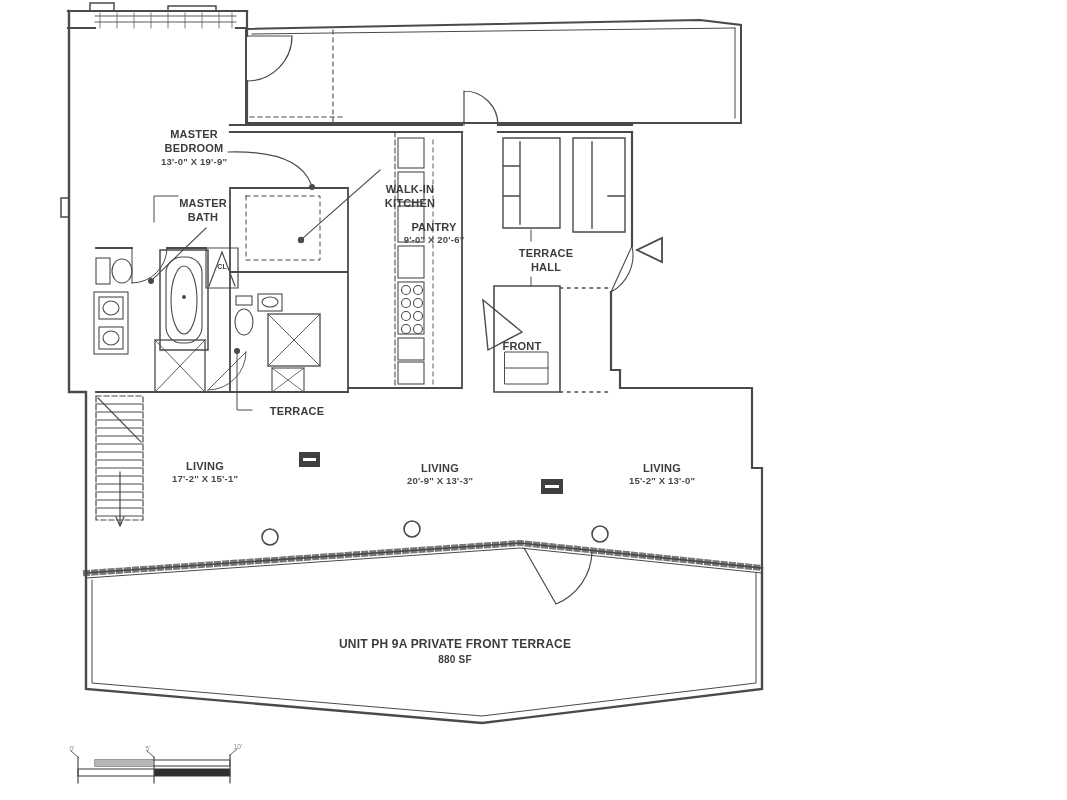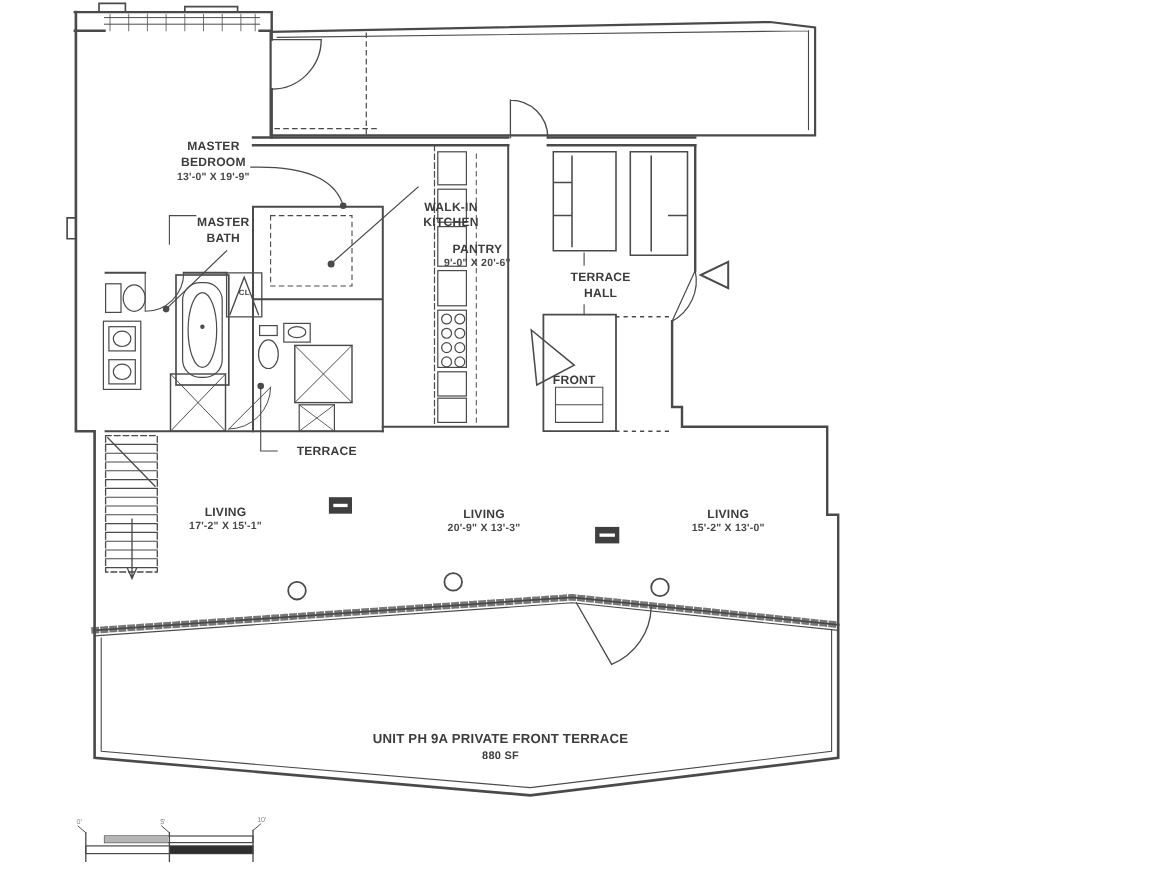--- a/index.html
+++ b/index.html
@@ -226,21 +226,21 @@
 <div class="lbl" style="left:440px;top:474px;">
   <span>LIVING</span>
   <span class="dims">20'-9" X 13'-3"</span>
 </div>
 
 <div class="lbl" style="left:662px;top:474px;">
   <span>LIVING</span>
   <span class="dims">15'-2" X 13'-0"</span>
 </div>
 
-<div class="lbl title" style="left:455px;top:651px;margin-top:28px;">
+<div class="lbl title" style="left:455px;top:651px;">
   <span>UNIT PH 9A PRIVATE FRONT TERRACE</span>
   <span class="sf">880 SF</span>
 </div>
 
 <div class="lbl tiny" style="left:222px;top:267px;">
   <span>CL</span>
 </div>
 
 <div class="scalelbl" style="left:72px;top:748px;">
   <span>0'</span>

